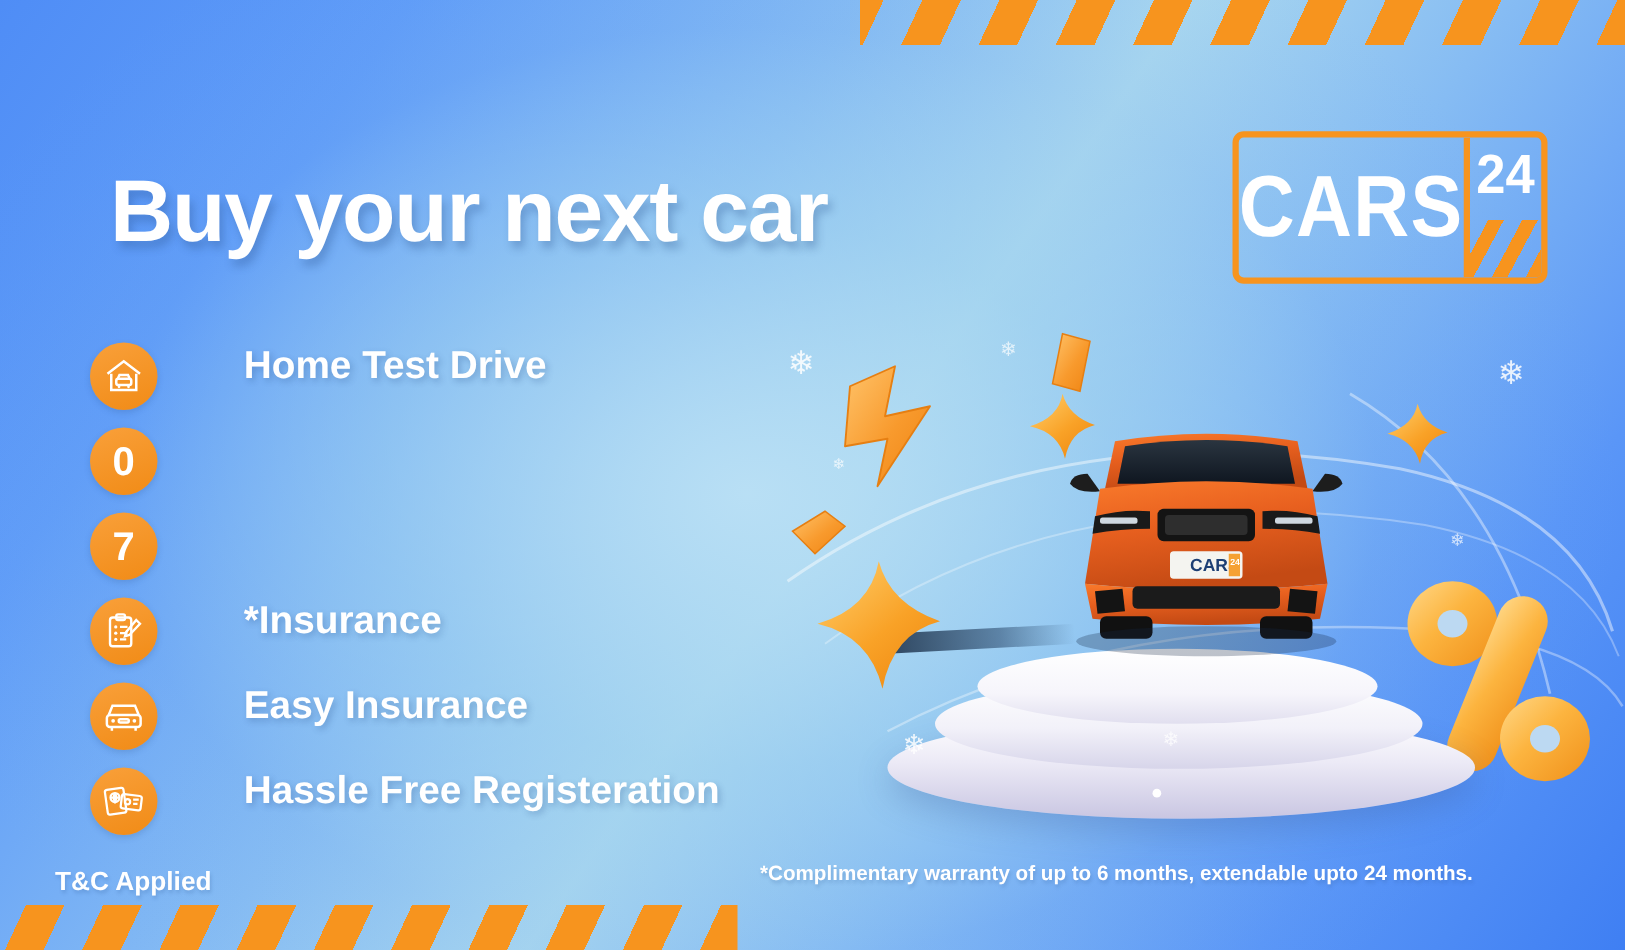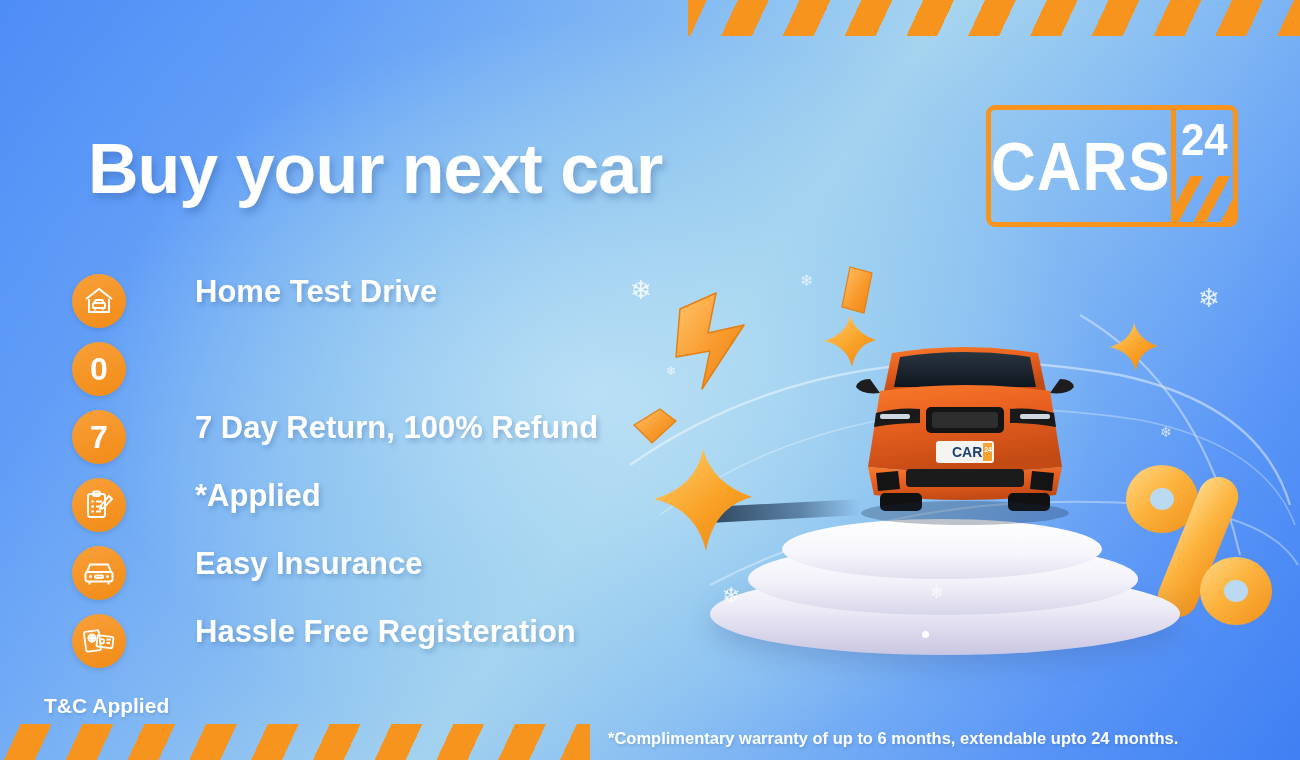--- a/index.html
+++ b/index.html
@@ -99,21 +99,20 @@
   .tc {
     position:absolute; left:44px; top:694px;
     font-size:21px; font-weight:bold; color:#ffffff;
     text-shadow:1px 2px 3px rgba(40,80,140,0.22);
   }
   .disclaimer {
     position:absolute; left:608px; top:690px;
     font-size:16.5px; font-weight:bold; color:#ffffff;
     white-space:nowrap;
     text-shadow:1px 2px 3px rgba(40,80,140,0.22);
-    margin-top:39px;
   }
 
   
   .scene { position:absolute; left:600px; top:255px; width:700px; height:430px; }
 
   .swoosh { position:absolute; inset:0; }
 
   .podium { position:absolute; left:100px; top:258px; width:480px; height:140px; }
   .pod-layer { position:absolute; border-radius:50%; }
   .pod-bottom {
@@ -200,38 +199,37 @@
     <div class="feature-row">
       <div class="feature-icon">
         <span class="num">0</span>
       </div>
     </div>
 
     <div class="feature-row">
       <div class="feature-icon">
         <span class="num">7</span>
       </div>
-      <div class="feature-label">7 Day Return, 100% Refund</div>
     </div>
 
     <div class="feature-row">
       <div class="feature-icon">
         <svg width="30" height="32" viewBox="0 0 30 32" fill="none" stroke="#fff" stroke-width="1.9">
           <rect x="4" y="5" width="17" height="23" rx="2.2"></rect>
           <rect x="9" y="2.5" width="7" height="4.5" rx="1.4"></rect>
           <circle cx="8.6" cy="12.5" r="1.3" fill="#fff" stroke="none"></circle>
           <path d="M12 12.5 H18"></path>
           <circle cx="8.6" cy="17.5" r="1.3" fill="#fff" stroke="none"></circle>
           <path d="M12 17.5 H18"></path>
           <circle cx="8.6" cy="22.5" r="1.3" fill="#fff" stroke="none"></circle>
           <path d="M12 22.5 H17"></path>
           <path d="M25 7 L28 10 L19.5 19 L16 20 L17 16.5 Z"></path>
         </svg>
       </div>
-      <div class="feature-label">*Applied</div>
+      <div class="feature-label">*Insurance</div>
     </div>
 
     <div class="feature-row">
       <div class="feature-icon">
         <svg width="34" height="30" viewBox="0 0 34 30" fill="none" stroke="#fff" stroke-width="2">
           <path d="M5 14 L8 6.5 H26 L29 14"></path>
           <rect x="3.5" y="14" width="27" height="9.5" rx="2.4"></rect>
           <path d="M7.5 23.5 V26.5 M26.5 23.5 V26.5"></path>
           <circle cx="8.5" cy="18.6" r="1.5" fill="#fff" stroke="none"></circle>
           <circle cx="25.5" cy="18.6" r="1.5" fill="#fff" stroke="none"></circle>

